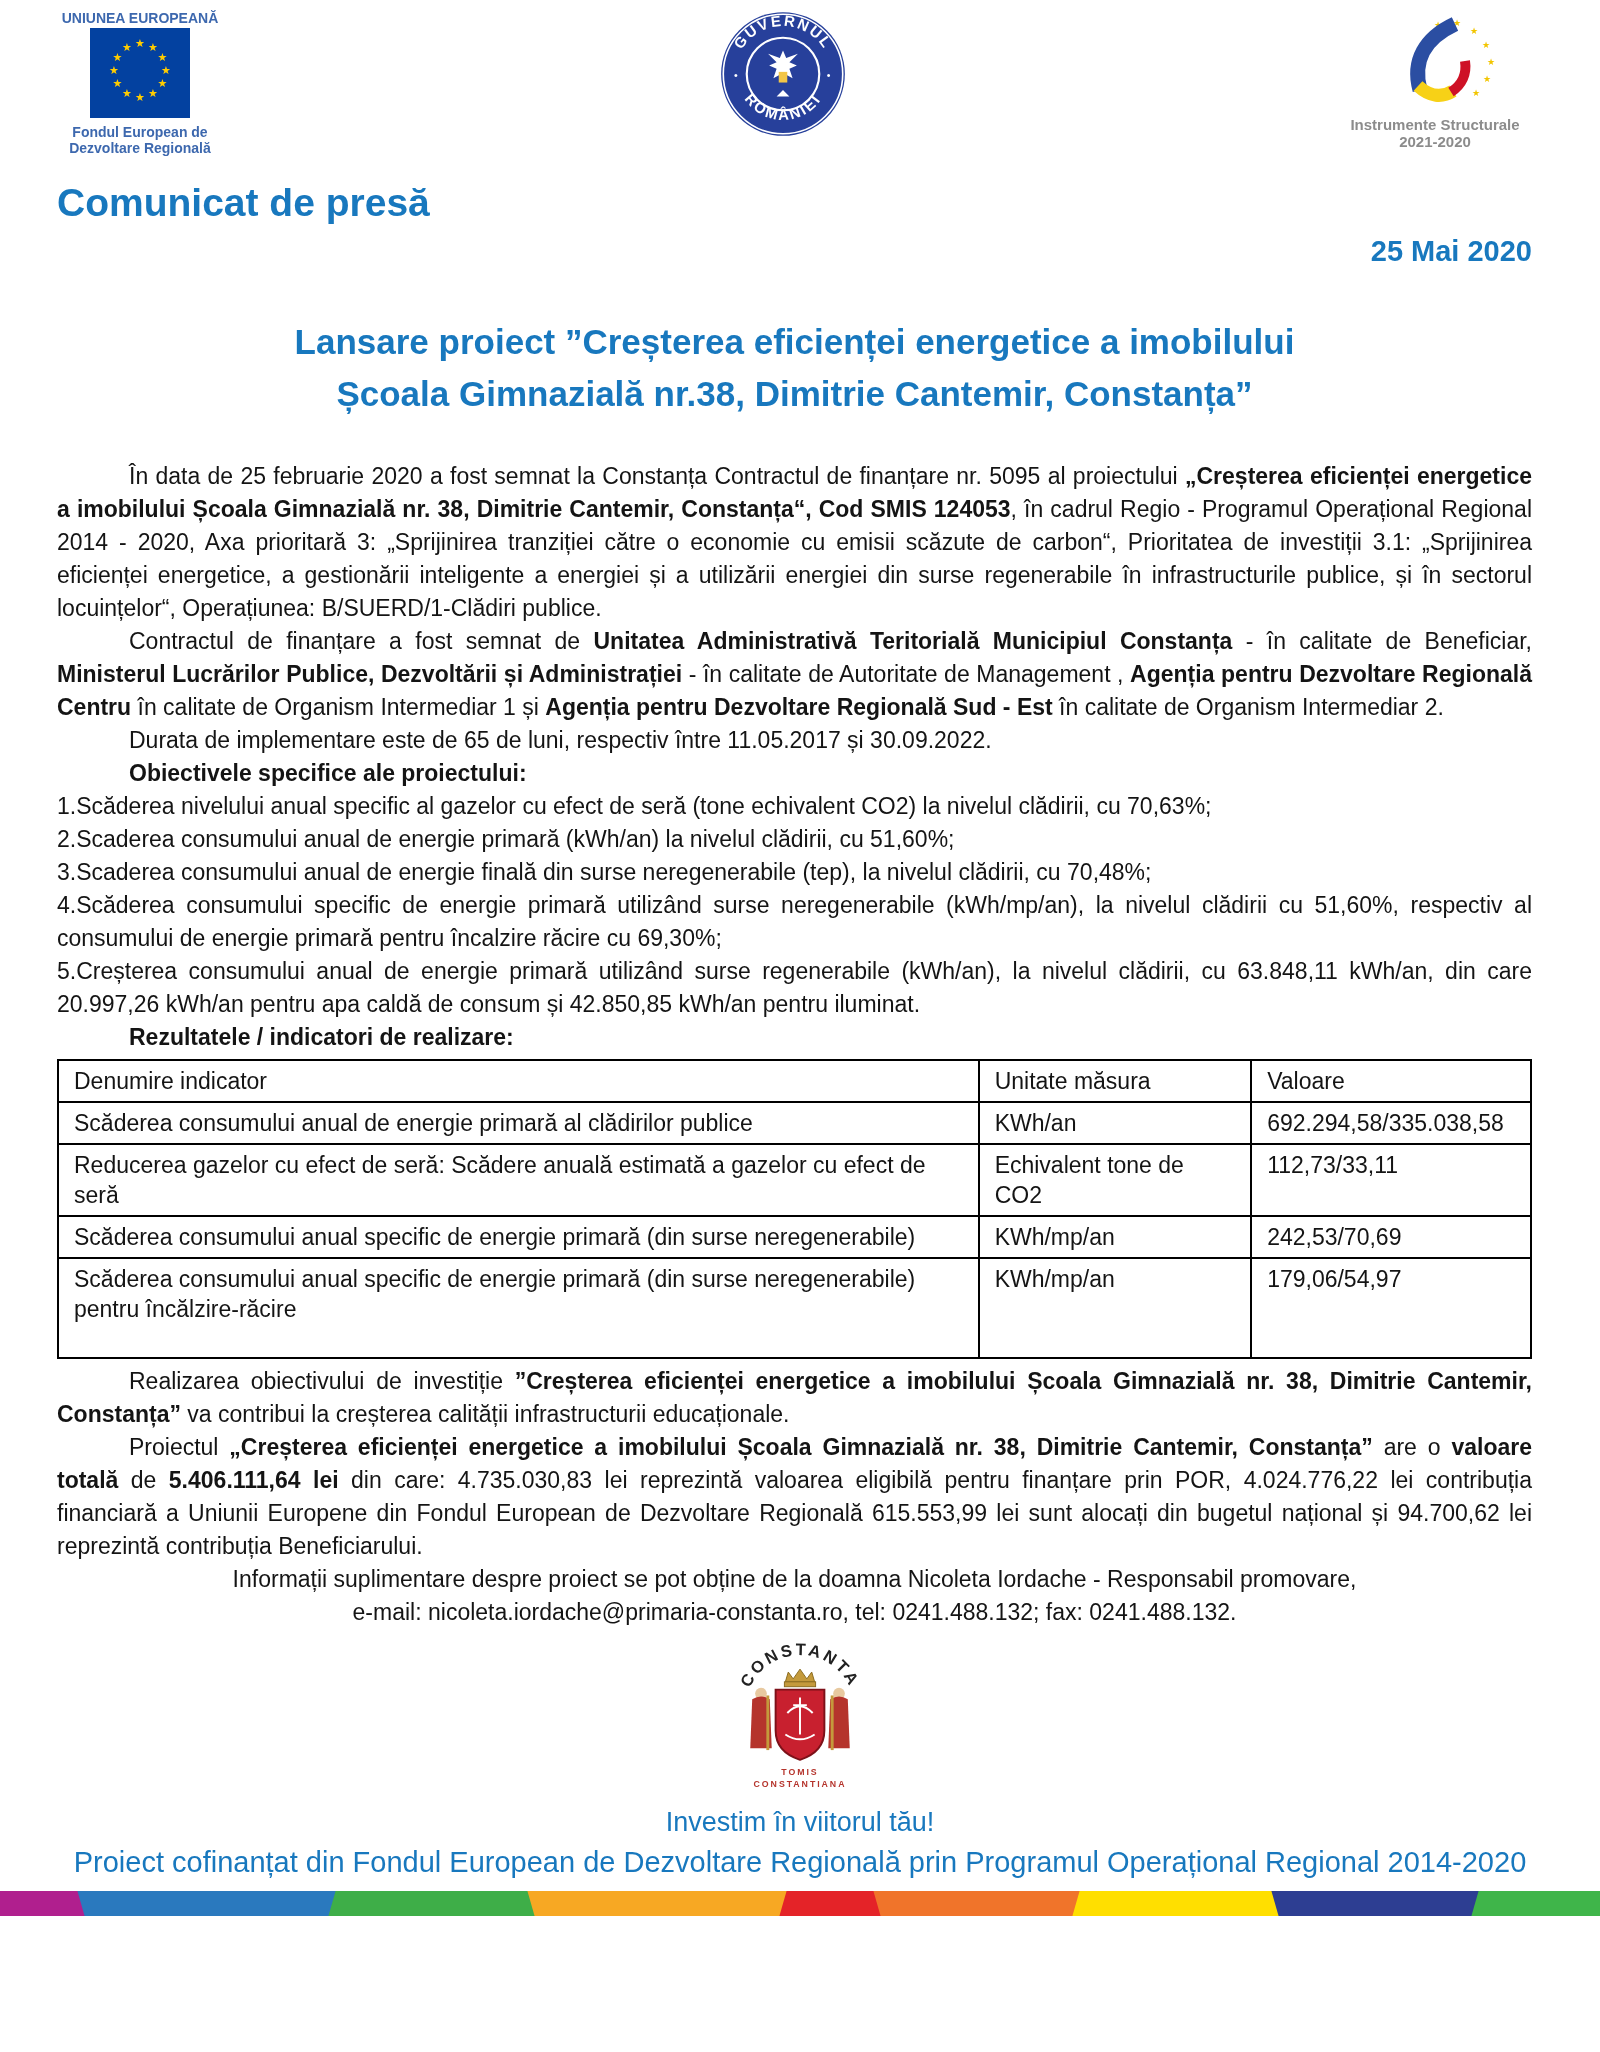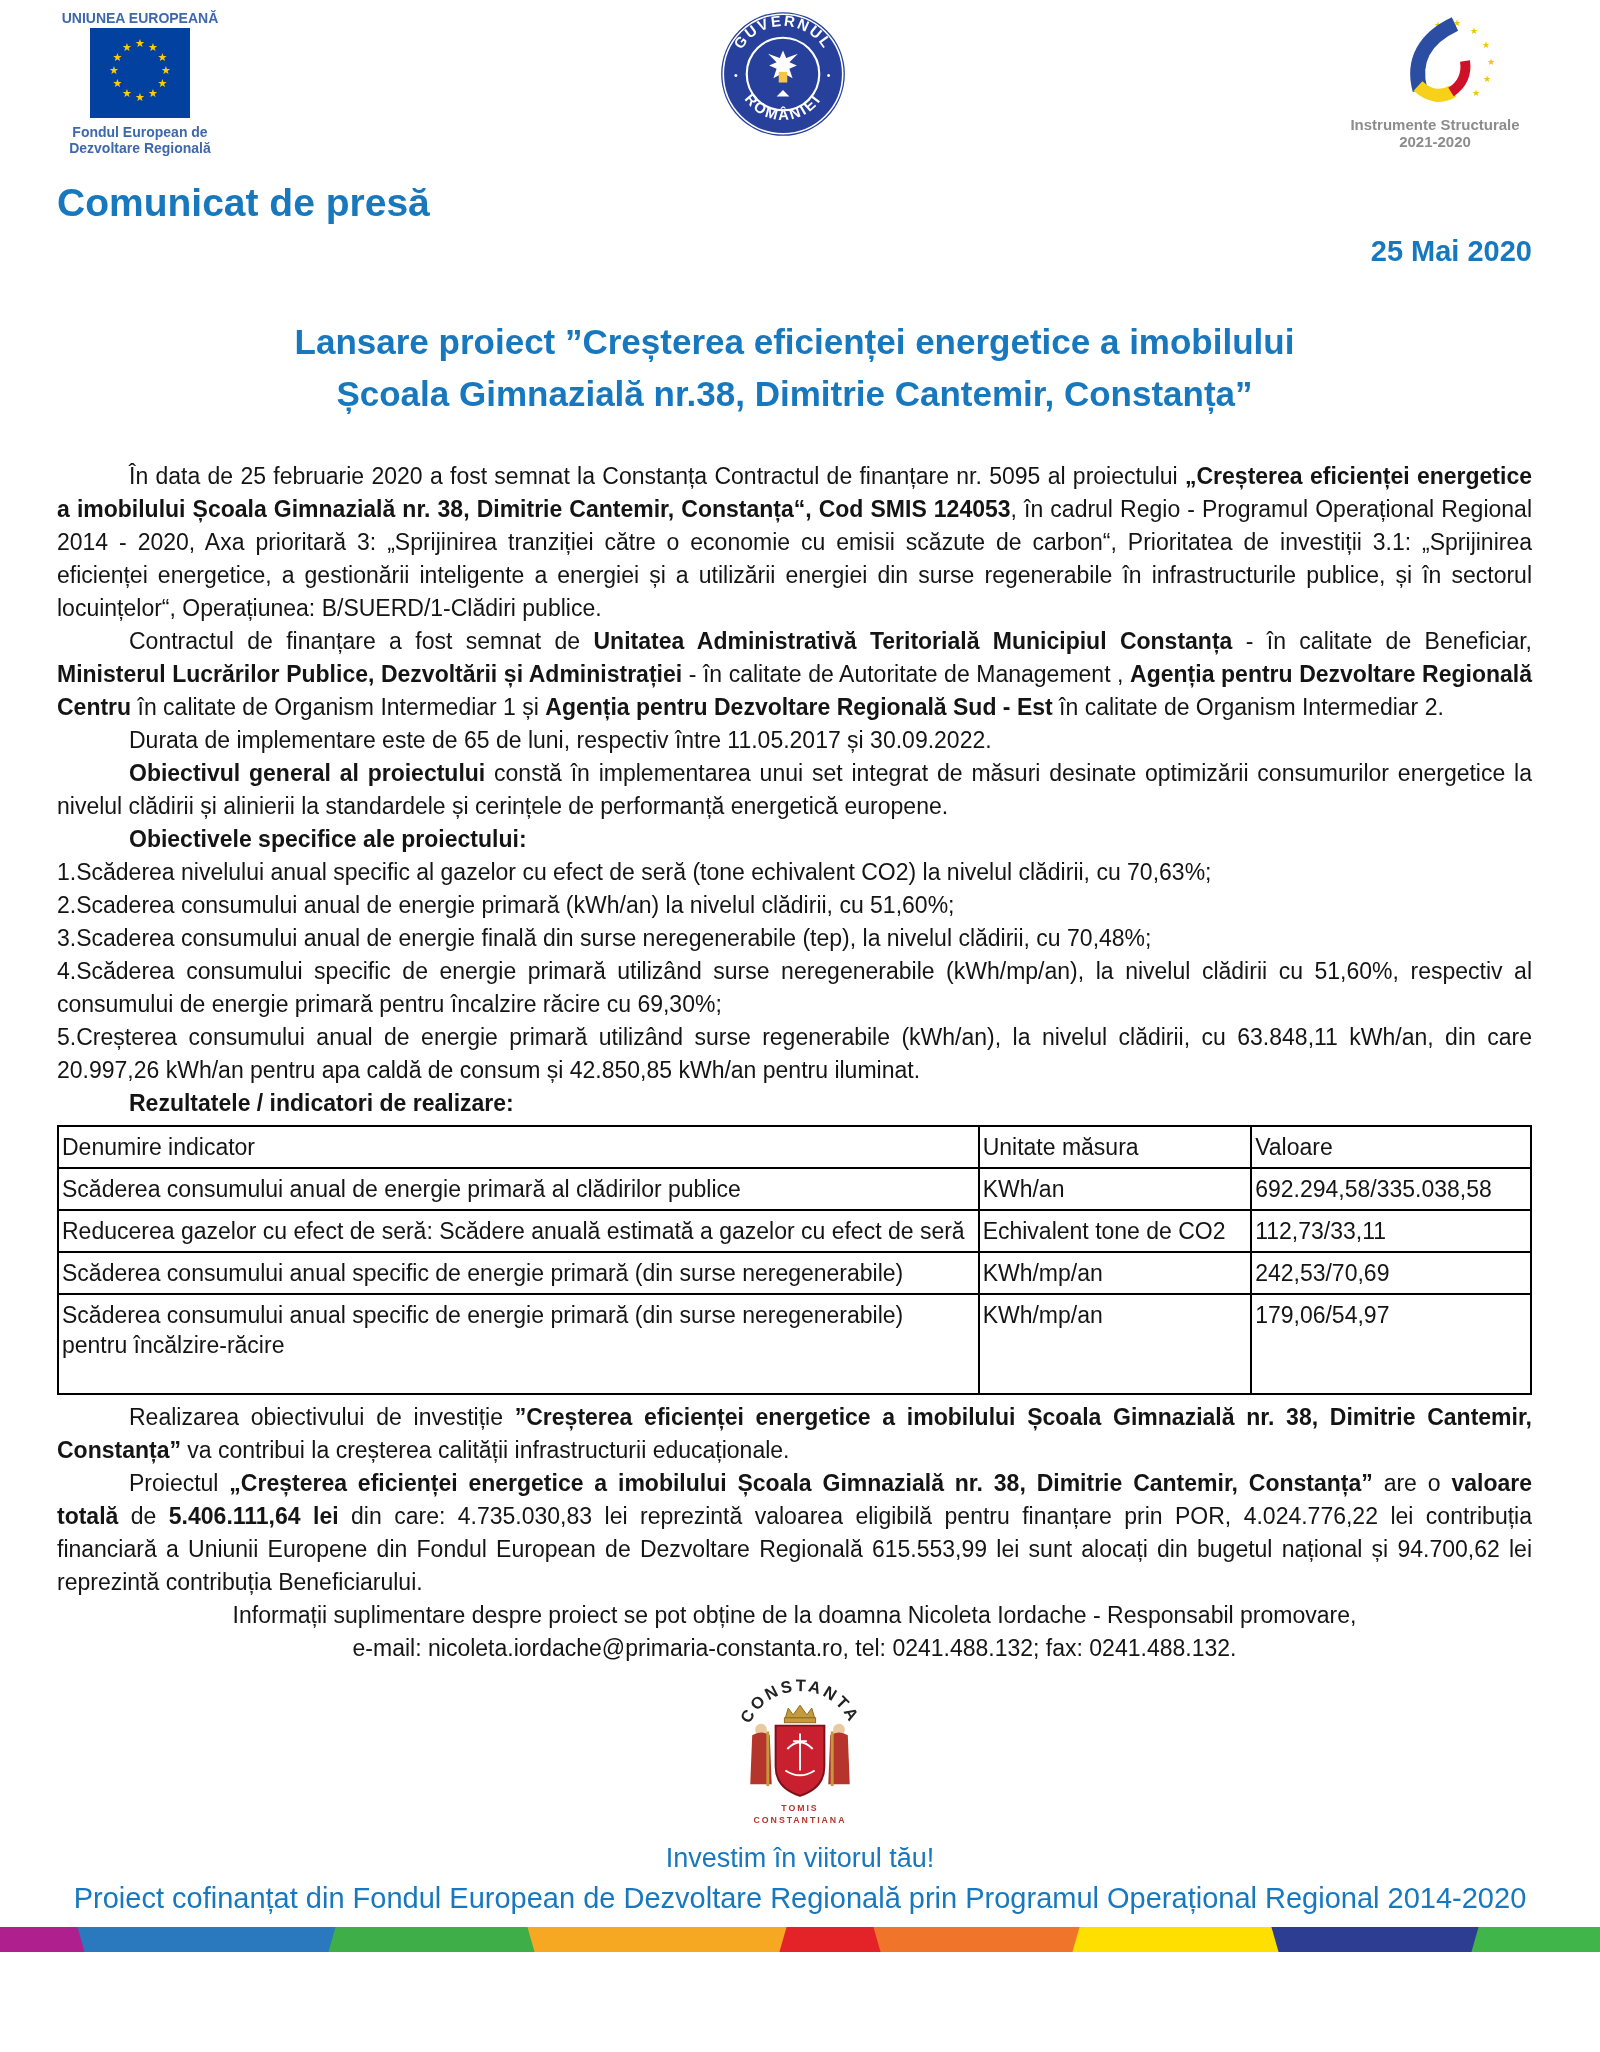--- a/index.html
+++ b/index.html
@@ -35,21 +35,21 @@
   
   .bodytext{margin-top:40px;}
   p.body{font-size:23px;line-height:33px;text-align:justify;margin:0;}
   p.indent{text-indent:72px;}
   p.center{text-align:center;text-indent:0;}
   b{font-weight:bold;}
 
   
   table.ind{border-collapse:collapse;width:100%;margin:5px 0 6px;}
   table.ind th,table.ind td{border:2px solid #000;font-size:23px;line-height:30px;
-    padding:5px 3px;font-weight:normal;text-align:left;vertical-align:top;}
+    padding:5px 15px;font-weight:normal;text-align:left;vertical-align:top;}
   table.ind tr.tall td{height:88px;}
 
   
   .arms-wrap{text-align:center;margin-top:6px;}
 
   
   .footer-investim{color:#1878be;font-size:27px;text-align:center;margin-top:10px;}
   .footer-cofinantat{color:#1878be;font-size:29px;text-align:center;margin-top:8px;}
   .rainbow{display:flex;height:25px;width:1600px;overflow:hidden;margin-top:12px;}
   .rainbow .seg{transform:skewX(-16deg);margin:0 -5px;}
@@ -135,21 +135,20 @@
   <div class="doc-date">25 Mai 2020</div>
   <div class="project-title">
     <div>Lansare proiect ”Creșterea eficienței energetice a imobilului</div>
     <div>Școala Gimnazială nr.38, Dimitrie Cantemir, Constanța”</div>
   </div>
 
   <div class="bodytext">
     <p class="body indent"><span>În data de 25 februarie 2020 a fost semnat la Constanța Contractul de finanțare nr. 5095 al proiectului </span><b>„Creșterea eficienței energetice a imobilului Școala Gimnazială nr. 38, Dimitrie Cantemir, Constanța“, Cod SMIS 124053</b><span>, în cadrul Regio - Programul Operațional Regional 2014 - 2020, Axa prioritară 3: „Sprijinirea tranziției către o economie cu emisii scăzute de carbon“, Prioritatea de investiții 3.1: „Sprijinirea eficienței energetice, a gestionării inteligente a energiei și a utilizării energiei din surse regenerabile în infrastructurile publice, și în sectorul locuințelor“, Operațiunea: B/SUERD/1-Clădiri publice.</span></p>
     <p class="body indent"><span>Contractul de finanțare a fost semnat de </span><b>Unitatea Administrativă Teritorială Municipiul Constanța</b><span> - în calitate de Beneficiar, </span><b>Ministerul Lucrărilor Publice, Dezvoltării și Administrației</b><span> - în calitate de Autoritate de Management , </span><b>Agenția pentru Dezvoltare Regională Centru</b><span> în calitate de Organism Intermediar 1 și </span><b>Agenția pentru Dezvoltare Regională Sud - Est</b><span> în calitate de Organism Intermediar 2.</span></p>
     <p class="body indent"><span>Durata de implementare este de 65 de luni, respectiv între 11.05.2017 și 30.09.2022.</span></p>
-    <p class="body indent"><b>Obiectivul general al proiectului</b><span> constă în implementarea unui set integrat de măsuri desinate optimizării consumurilor energetice la nivelul clădirii și alinierii la standardele și cerințele de performanță energetică europene.</span></p>
     <p class="body indent"><b>Obiectivele specifice ale proiectului:</b></p>
     <p class="body"><span>1.Scăderea nivelului anual specific al gazelor cu efect de seră (tone echivalent CO2) la nivelul clădirii, cu 70,63%;</span></p>
     <p class="body"><span>2.Scaderea consumului anual de energie primară (kWh/an) la nivelul clădirii, cu 51,60%;</span></p>
     <p class="body"><span>3.Scaderea consumului anual de energie finală din surse neregenerabile (tep), la nivelul clădirii, cu 70,48%;</span></p>
     <p class="body"><span>4.Scăderea consumului specific de energie primară utilizând surse neregenerabile (kWh/mp/an), la nivelul clădirii cu 51,60%, respectiv al consumului de energie primară pentru încalzire răcire cu 69,30%;</span></p>
     <p class="body"><span>5.Creșterea consumului anual de energie primară utilizând surse regenerabile (kWh/an), la nivelul clădirii, cu 63.848,11 kWh/an, din care 20.997,26 kWh/an pentru apa caldă de consum și 42.850,85 kWh/an pentru iluminat.</span></p>
     <p class="body indent"><b>Rezultatele / indicatori de realizare:</b></p>
 
     <table class="ind">
       <colgroup>

